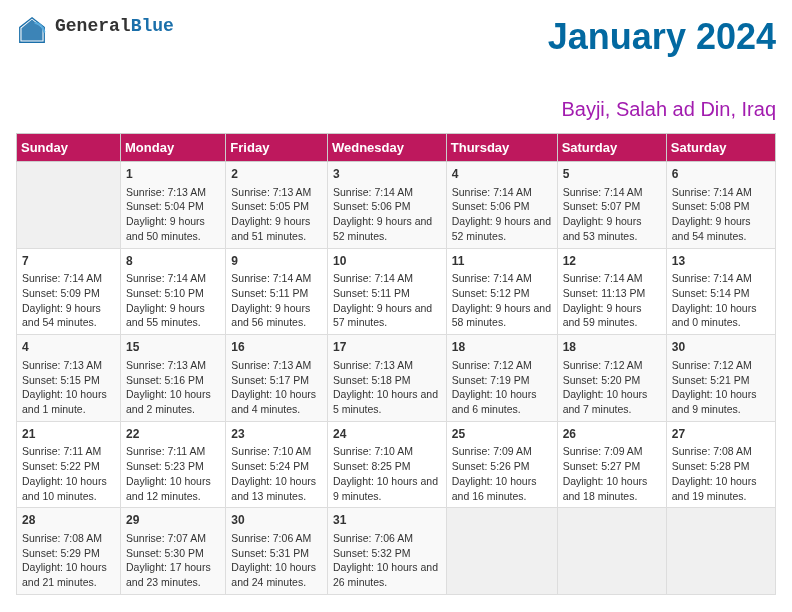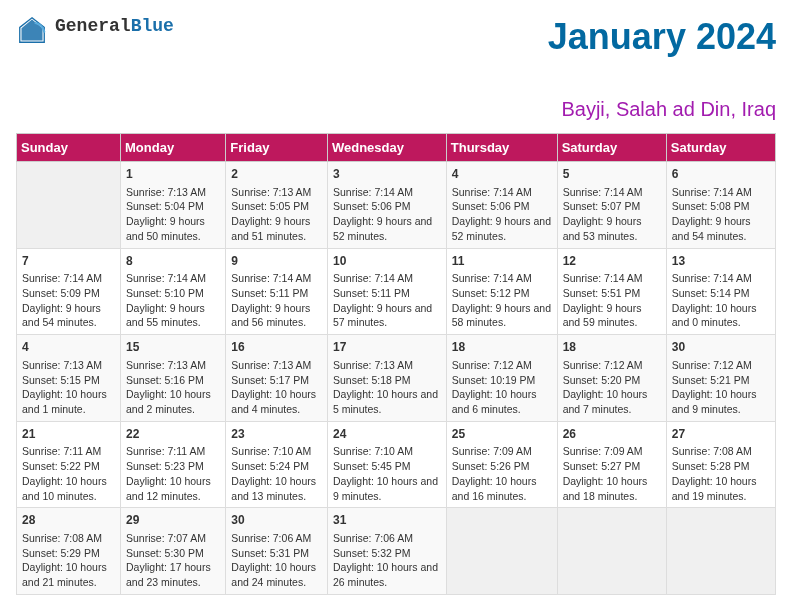--- a/index.html
+++ b/index.html
@@ -193,21 +193,21 @@
         </td>
         <td>
           <span class="date-num">11</span>
           <div class="cell-info">Sunrise: 7:14 AM</div>
           <div class="cell-info">Sunset: 5:12 PM</div>
           <div class="cell-info">Daylight: 9 hours and 58 minutes.</div>
         </td>
         <td>
           <span class="date-num">12</span>
           <div class="cell-info">Sunrise: 7:14 AM</div>
-          <div class="cell-info">Sunset: 5:51 PM</div>
+          <div class="cell-info">Sunset: 11:13 PM</div>
           <div class="cell-info">Daylight: 9 hours and 59 minutes.</div>
         </td>
         <td>
           <span class="date-num">13</span>
           <div class="cell-info">Sunrise: 7:14 AM</div>
           <div class="cell-info">Sunset: 5:14 PM</div>
           <div class="cell-info">Daylight: 10 hours and 0 minutes.</div>
         </td>
       </tr>
       <tr>
@@ -231,21 +231,21 @@
         </td>
         <td>
           <span class="date-num">17</span>
           <div class="cell-info">Sunrise: 7:13 AM</div>
           <div class="cell-info">Sunset: 5:18 PM</div>
           <div class="cell-info">Daylight: 10 hours and 5 minutes.</div>
         </td>
         <td>
           <span class="date-num">18</span>
           <div class="cell-info">Sunrise: 7:12 AM</div>
-          <div class="cell-info">Sunset: 10:19 PM</div>
+          <div class="cell-info">Sunset: 7:19 PM</div>
           <div class="cell-info">Daylight: 10 hours and 6 minutes.</div>
         </td>
         <td>
           <span class="date-num">18</span>
           <div class="cell-info">Sunrise: 7:12 AM</div>
           <div class="cell-info">Sunset: 5:20 PM</div>
           <div class="cell-info">Daylight: 10 hours and 7 minutes.</div>
         </td>
         <td>
           <span class="date-num">30</span>
@@ -269,21 +269,21 @@
         </td>
         <td>
           <span class="date-num">23</span>
           <div class="cell-info">Sunrise: 7:10 AM</div>
           <div class="cell-info">Sunset: 5:24 PM</div>
           <div class="cell-info">Daylight: 10 hours and 13 minutes.</div>
         </td>
         <td>
           <span class="date-num">24</span>
           <div class="cell-info">Sunrise: 7:10 AM</div>
-          <div class="cell-info">Sunset: 5:45 PM</div>
+          <div class="cell-info">Sunset: 8:25 PM</div>
           <div class="cell-info">Daylight: 10 hours and 9 minutes.</div>
         </td>
         <td>
           <span class="date-num">25</span>
           <div class="cell-info">Sunrise: 7:09 AM</div>
           <div class="cell-info">Sunset: 5:26 PM</div>
           <div class="cell-info">Daylight: 10 hours and 16 minutes.</div>
         </td>
         <td>
           <span class="date-num">26</span>

